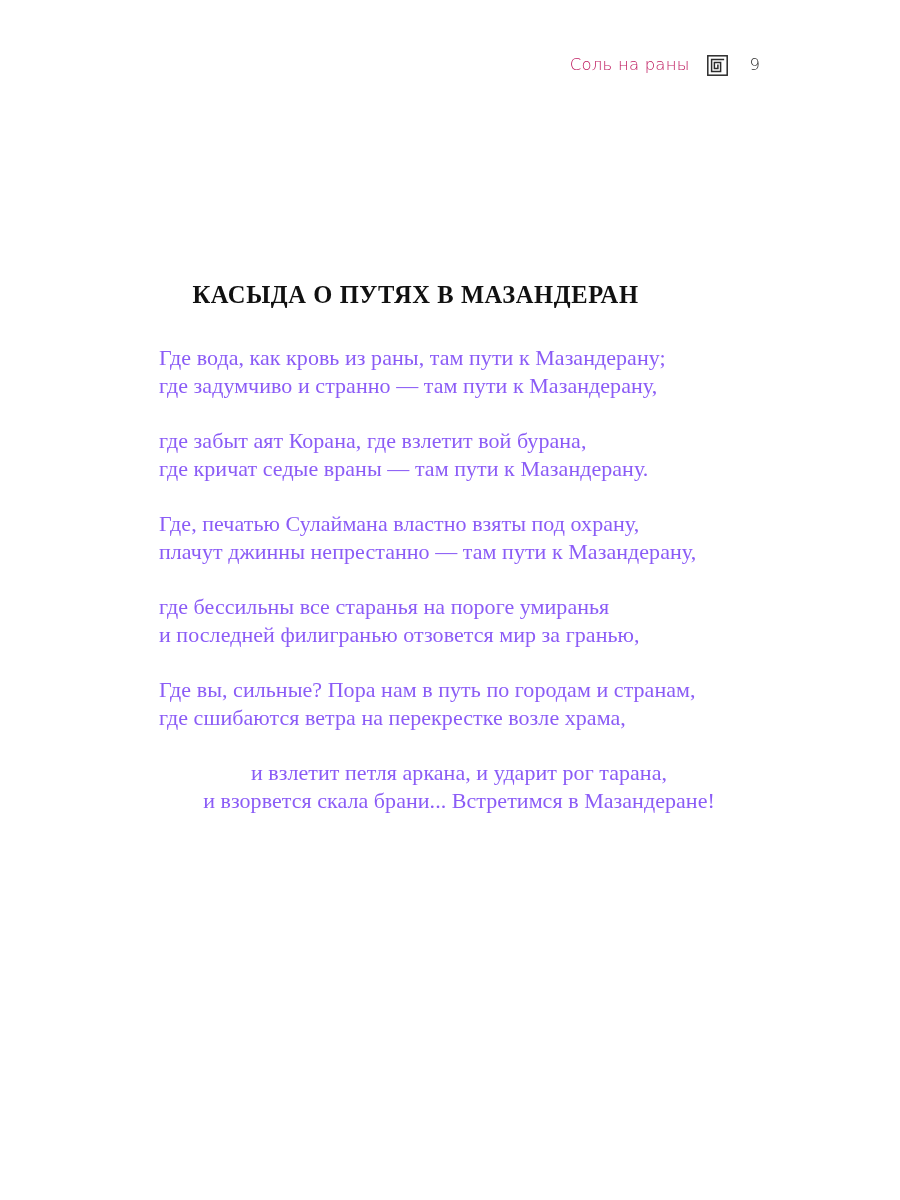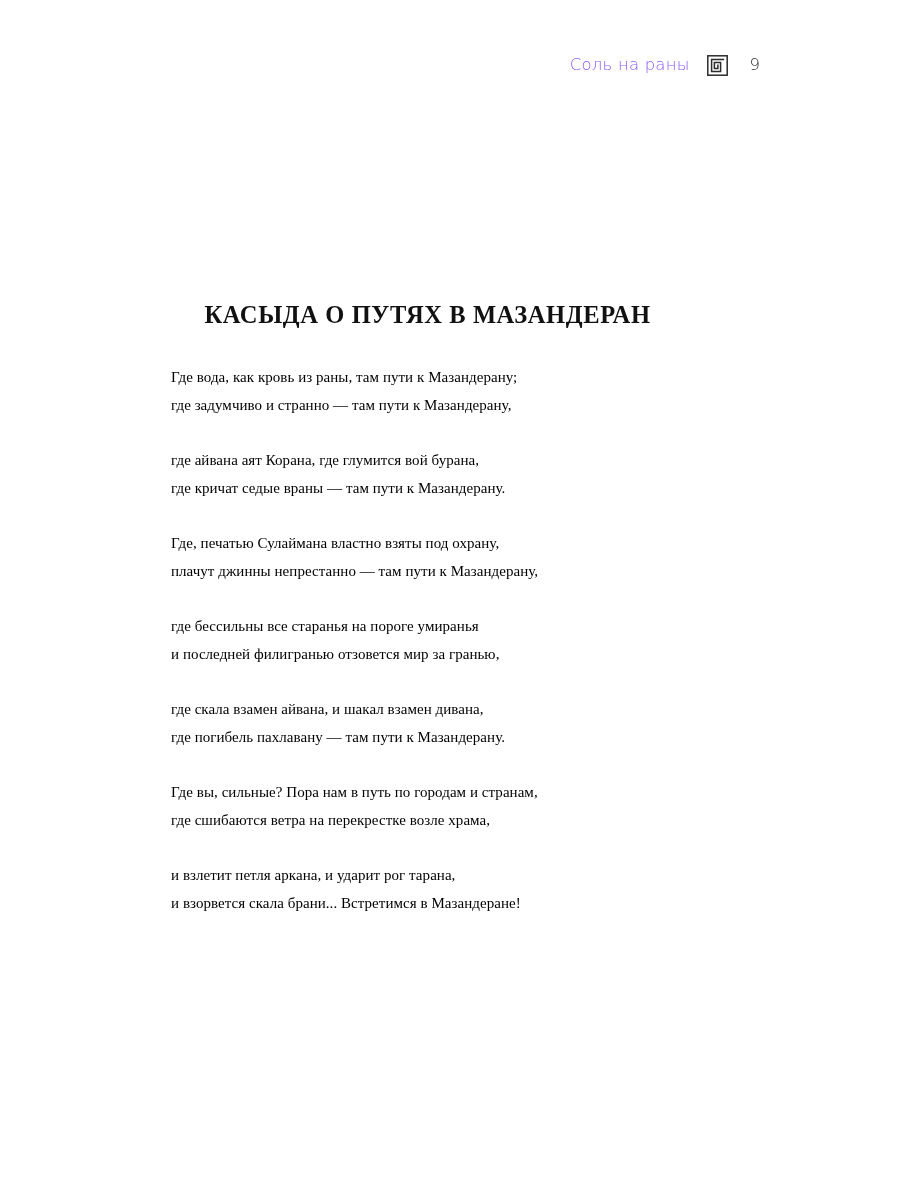--- a/index.html
+++ b/index.html
@@ -27,21 +27,21 @@
     display: flex;
     align-items: center;
     gap: 0;
     height: 26px;
   }
   .header-title {
     font-family: "DejaVu Sans", "Liberation Sans", sans-serif;
     font-size: 16.5px;
     font-weight: 300;
     letter-spacing: 0.2px;
-    color: #8b5cf6;
+    color: #be185d;
     white-space: nowrap;
     line-height: 1;
   }
   .header-ornament {
     margin-left: 17px;
     width: 21px;
     height: 21px;
     display: inline-flex;
     align-items: center;
     justify-content: center;
@@ -53,48 +53,47 @@
     font-family: "DejaVu Sans", "Liberation Sans", sans-serif;
     font-size: 16.5px;
     font-weight: 300;
     color: #2b2b2b;
     line-height: 1;
   }
 
   
   .poem-block {
     position: absolute;
-    left: 171px;
+    left: 159px;
     top: 281px;
     width: 600px;
-    margin-top: 20px;
   }
   .poem-title {
     font-family: "Liberation Serif", "DejaVu Serif", serif;
     font-weight: bold;
     font-size: 24.5px;
     letter-spacing: 0.6px;
     color: #111111;
     text-align: center;
     margin: 0 0 0 0;
     width: 513px;
     white-space: nowrap;
   }
   .stanzas {
     margin-top: 35px;
   }
   .stanza {
     margin: 0 0 28px 0;
   }
-  .stanza:last-child { margin-bottom: 0; }
+  .stanza:last-child { margin-bottom: 0; text-align: center; }
   .verse-line {
     font-family: "Liberation Serif", "DejaVu Serif", serif;
-    font-size: 15px;
+    font-size: 22px;
     line-height: 27.5px;
-    color: #000000;
+    color: #8b5cf6;
     white-space: nowrap;
     letter-spacing: 0.05px;
   }
 </style>
 </head>
 <body>
 
 <div class="page">
 
   <div class="running-header">
@@ -112,38 +111,34 @@
     <h1 class="poem-title">КАСЫДА О ПУТЯХ В МАЗАНДЕРАН</h1>
 
     <div class="stanzas">
 
       <div class="stanza">
         <div class="verse-line">Где вода, как кровь из раны, там пути к Мазандерану;</div>
         <div class="verse-line">где задумчиво и странно — там пути к Мазандерану,</div>
       </div>
 
       <div class="stanza">
-        <div class="verse-line">где айвана аят Корана, где глумится вой бурана,</div>
+        <div class="verse-line">где забыт аят Корана, где взлетит вой бурана,</div>
         <div class="verse-line">где кричат седые враны — там пути к Мазандерану.</div>
       </div>
 
       <div class="stanza">
         <div class="verse-line">Где, печатью Сулаймана властно взяты под охрану,</div>
         <div class="verse-line">плачут джинны непрестанно — там пути к Мазандерану,</div>
       </div>
 
       <div class="stanza">
         <div class="verse-line">где бессильны все старанья на пороге умиранья</div>
         <div class="verse-line">и последней филигранью отзовется мир за гранью,</div>
       </div>
 
-      <div class="stanza">
-        <div class="verse-line">где скала взамен айвана, и шакал взамен дивана,</div>
-        <div class="verse-line">где погибель пахлавану — там пути к Мазандерану.</div>
-      </div>
 
       <div class="stanza">
         <div class="verse-line">Где вы, сильные? Пора нам в путь по городам и странам,</div>
         <div class="verse-line">где сшибаются ветра на перекрестке возле храма,</div>
       </div>
 
       <div class="stanza">
       </div>
 
       <div class="stanza">

